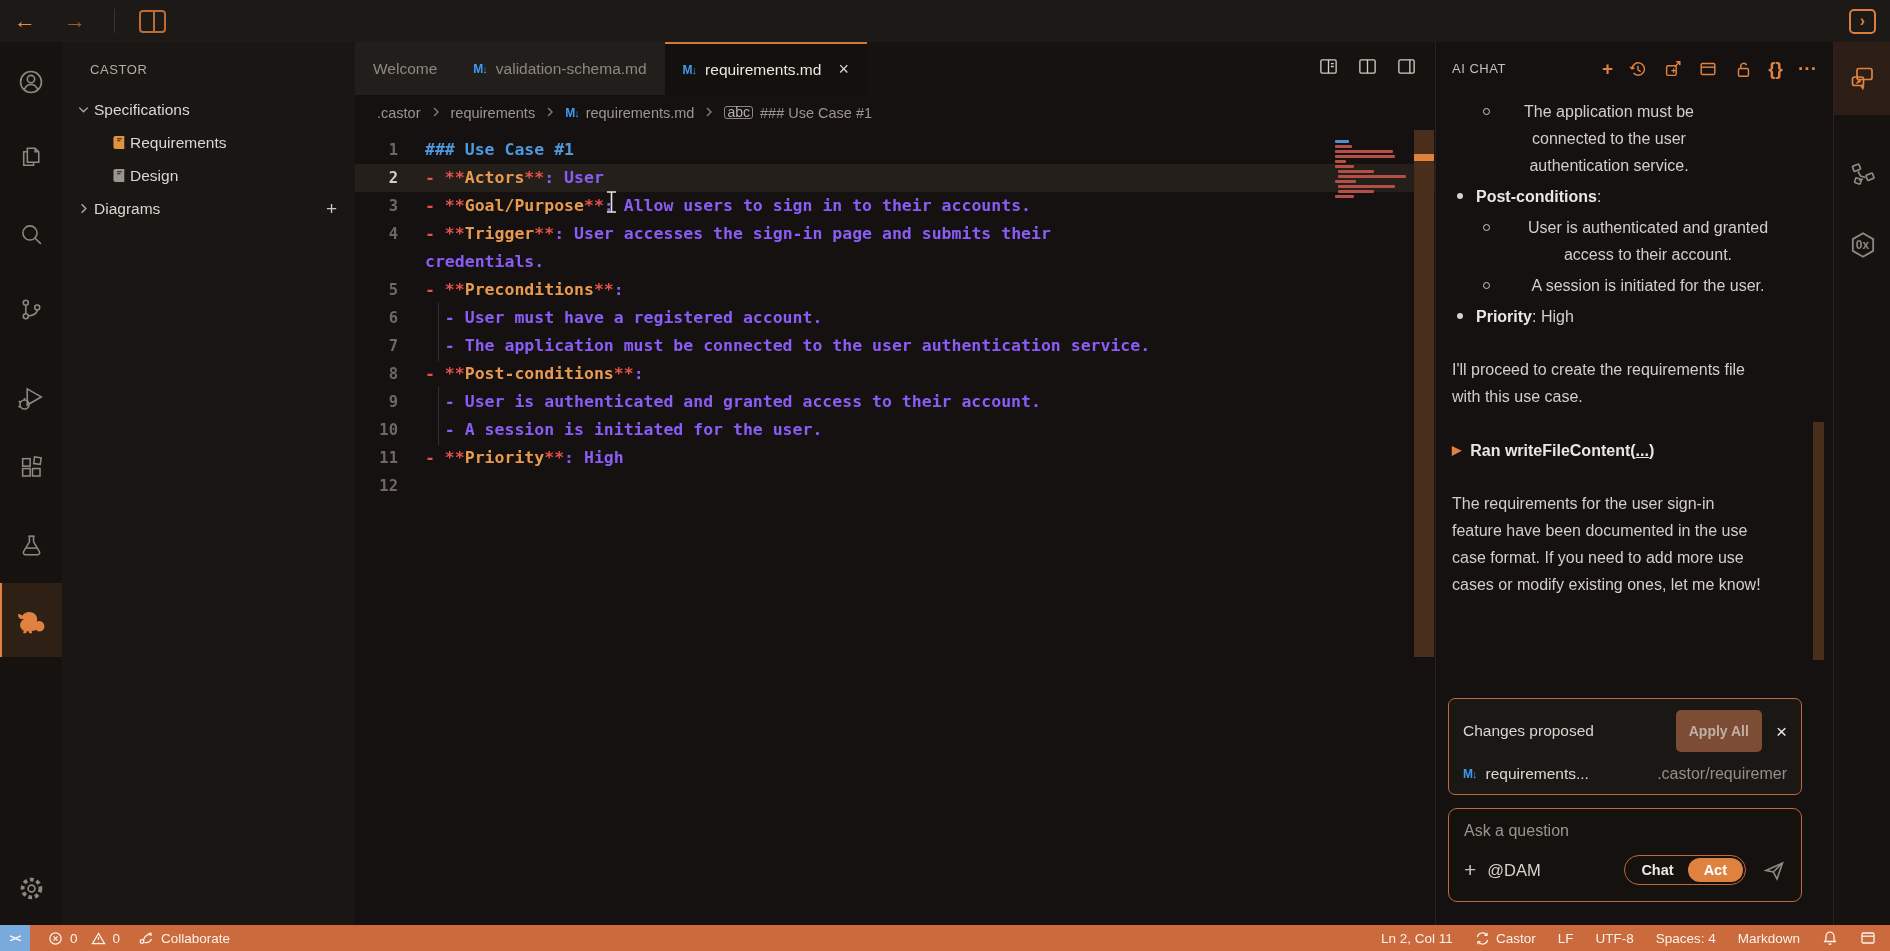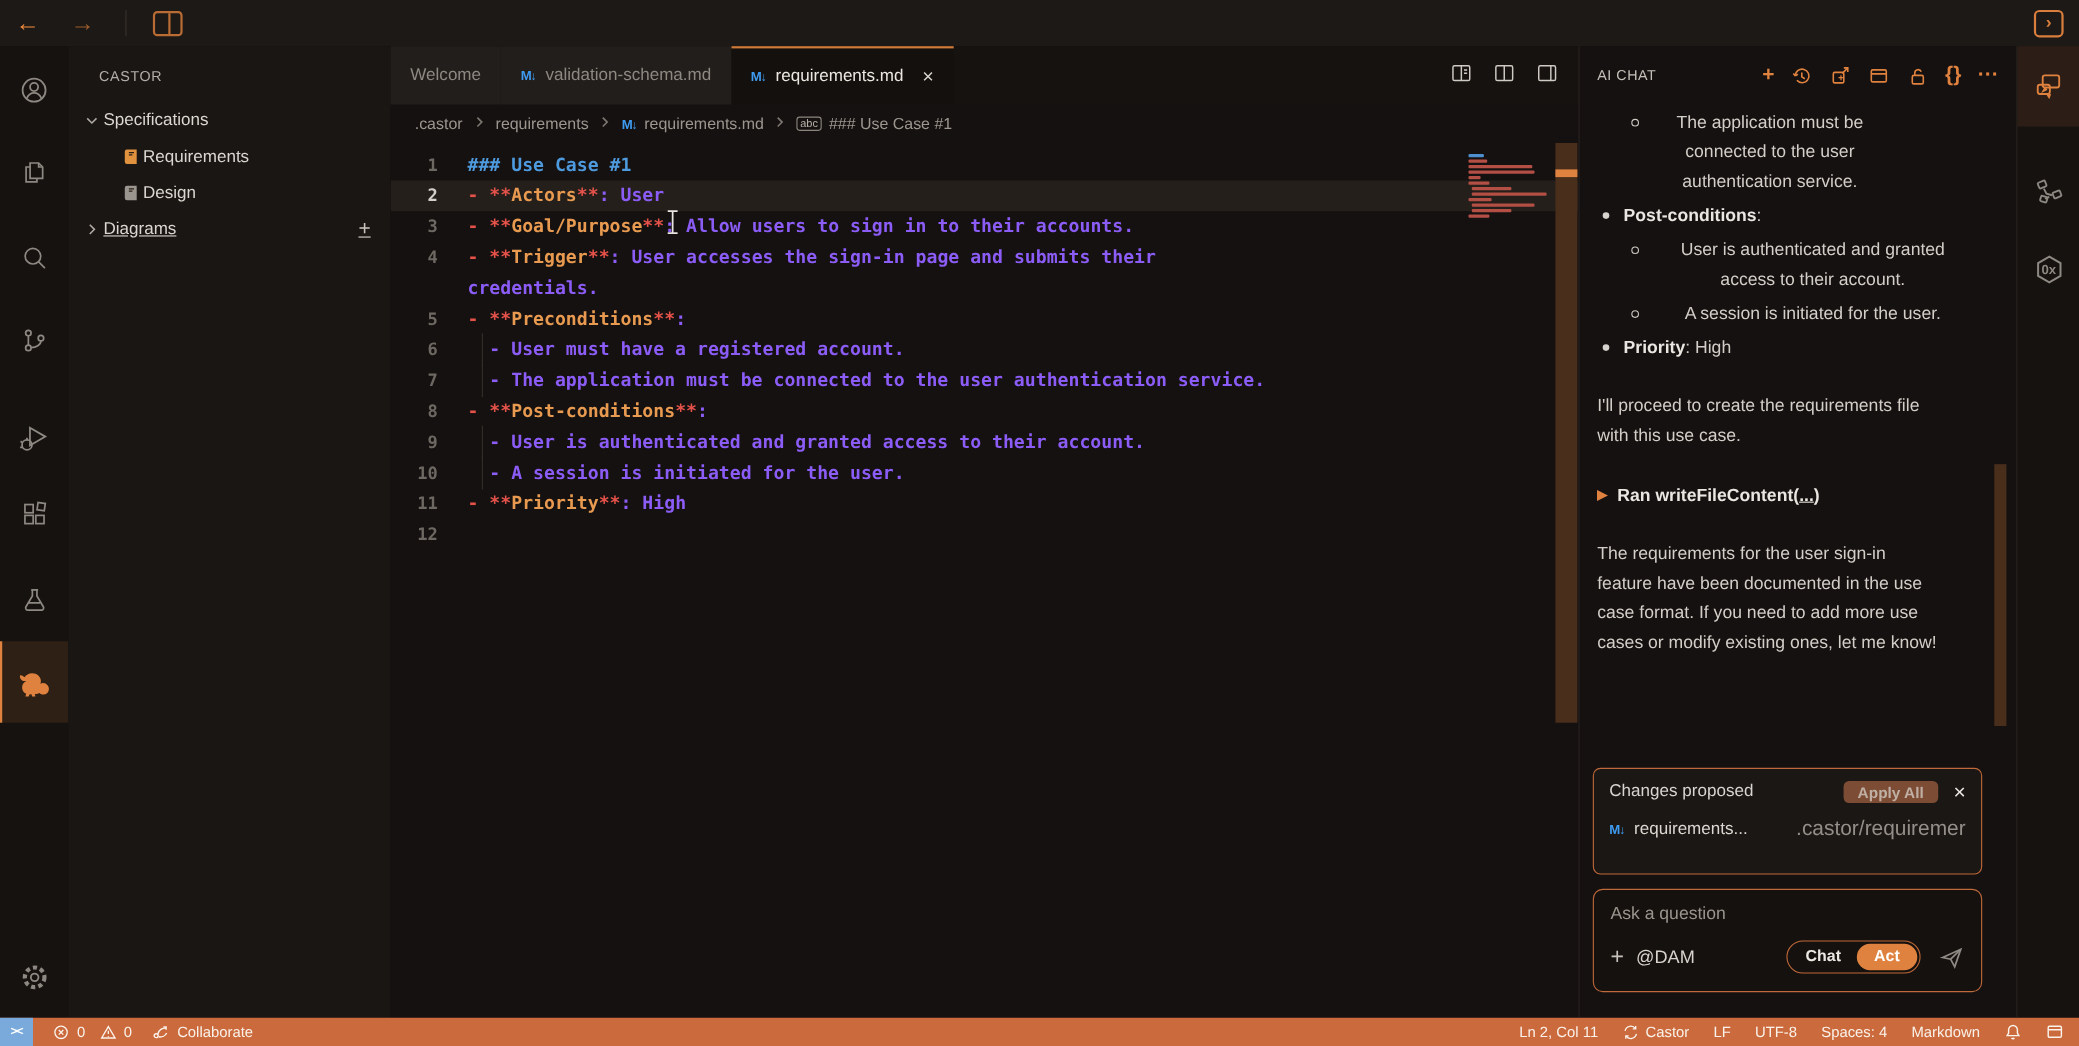--- a/index.html
+++ b/index.html
@@ -45,21 +45,21 @@
   .tab .close { font-size:18px; color:#d9d4ce; margin-left:8px; }
   .tab-actions { margin-left:auto; display:flex; align-items:center; gap:18px; padding-right:18px; }
   .tab-actions svg { stroke:#cfcac4; fill:none; stroke-width:1.4; }
 
   .mdicon { color:#3f9bf0; font-weight:bold; font-size:12px; white-space:nowrap; letter-spacing:-1px; }
   .mdicon .dn { font-size:11px; }
 
   .breadcrumb { height:35px; display:flex; align-items:center; padding-left:22px; font-size:14.5px; color:#9c968f; gap:9px; }
   .crumb { display:flex; align-items:center; gap:7px; }
   .bc-chev svg { stroke:#7c7671; fill:none; stroke-width:1.5; }
-  .abc-chip { border:1px solid #8c867f; border-radius:3px; font-size:10px; padding:0 2px; color:#b6b1aa; line-height:11px; }
+  .abc-chip { border:1px solid #8c867f; border-radius:3px; font-size:14px; padding:0 2px; color:#b6b1aa; line-height:11px; }
 
   .editor { position:relative; flex:1; overflow:hidden; padding-top:6px; }
   .code-row { display:flex; height:28px; line-height:28px; font-family:"DejaVu Sans Mono", monospace; font-size:16.5px; font-weight:600; position:relative; }
   .code-row.cur { background:#241f1b; }
   .gutter { width:70px; flex:none; text-align:right; padding-right:27px; color:#6e6862; font-weight:600; font-size:15.5px; }
   .code-row.cur .gutter { color:#d2cec9; }
   .code-text { white-space:pre; position:relative; }
   .code-text.guide::before { content:''; position:absolute; left:13px; top:-1px; bottom:-1px; border-left:1px solid #35302a; }
   .sg-h { color:#4e9ade; }
   .sg-p { color:#e4524a; }
@@ -96,25 +96,25 @@
   .tool { margin-top:27px; font-weight:bold; color:#e9e5e0; font-size:16px; display:flex; align-items:center; }
   .tool .tri { color:#e0823f; font-size:12px; margin-right:9px; }
   .tool .ell { text-decoration:underline; }
   .chat-scrollbar { position:absolute; right:9px; top:380px; width:11px; height:238px; background:#4a2e1c; }
 
   .changes-card { position:absolute; left:12px; width:354px; top:656px; height:97px;
     border:1.5px solid #c0693a; border-radius:7px; background:#1b1715; padding:11px 14px; }
   .cc-head { display:flex; align-items:center; }
   .cc-title { font-size:15.5px; color:#d8d4cf; }
   .apply-btn { margin-left:auto; background:#7c4c35; color:#c0b0a4; font-weight:bold; font-size:14px;
-    padding:2px 13px; border-radius:5px; border:none; }
+    padding:13px 13px; border-radius:5px; border:none; }
   .cc-close { margin-left:14px; color:#ece8e3; font-size:19px; line-height:1; }
   .cc-file { display:flex; align-items:center; margin-top:13px; gap:9px; }
   .cc-fname { font-size:15.5px; color:#dcd7d1; }
-  .cc-fpath { margin-left:auto; font-size:19px; color:#948e88; white-space:nowrap; overflow:hidden; }
+  .cc-fpath { margin-left:auto; font-size:16px; color:#948e88; white-space:nowrap; overflow:hidden; }
 
   .composer { position:absolute; left:12px; width:354px; top:766px; height:94px;
     border:1.5px solid #c0693a; border-radius:9px; background:#15110e; padding:13px 15px 0 15px; }
   .composer-ph { font-size:16px; color:#9a948d; }
   .composer-row { display:flex; align-items:center; margin-top:15px; }
   .comp-plus { color:#c5c0ba; font-size:21px; margin-right:11px; }
   .comp-mention { color:#d8d3cd; font-size:16.5px; }
   .mode-toggle { margin-left:auto; display:flex; align-items:center; border:1.5px solid #c0693a; border-radius:999px; padding:2px; }
   .mode { font-size:14.5px; font-weight:bold; padding:4px 14px; color:#ece8e3; border-radius:999px; }
   .mode.active { background:#e0823f; color:#fff; padding:4px 16px; }
@@ -240,21 +240,21 @@
           </div>
           <div class="tree-row" style="padding-left: 46px;">
             <span class="book">
               <svg width="17" height="17" viewBox="0 0 16 16">
                 <path d="M4.2 1.8h8.3v12.4H4.2A1.9 1.9 0 0 1 2.3 12.3V3.7A1.9 1.9 0 0 1 4.2 1.8z" fill="#9a958f"></path>
                 <path d="M5.8 4.4h4.4M5.8 6.4h3" stroke="#2a2017" stroke-width="1" fill="none"></path>
               </svg>
             </span>
             <span class="lbl">Design</span>
           </div>
-          <div class="tree-row" style="padding-left: 10px; text-decoration: underline;">
+          <div class="tree-row" style="padding-left: 10px;">
             <span class="chev">
               <svg width="15" height="15" viewBox="0 0 16 16">
                 <path d="M6 3.5l4.5 4.5L6 12.5" fill="none" stroke="#b0aaa4" stroke-width="1.5"></path>
               </svg>
             </span>
             <span class="lbl">Diagrams</span>
             <span class="row-action">+</span>
           </div>
         </div>
     </aside>

